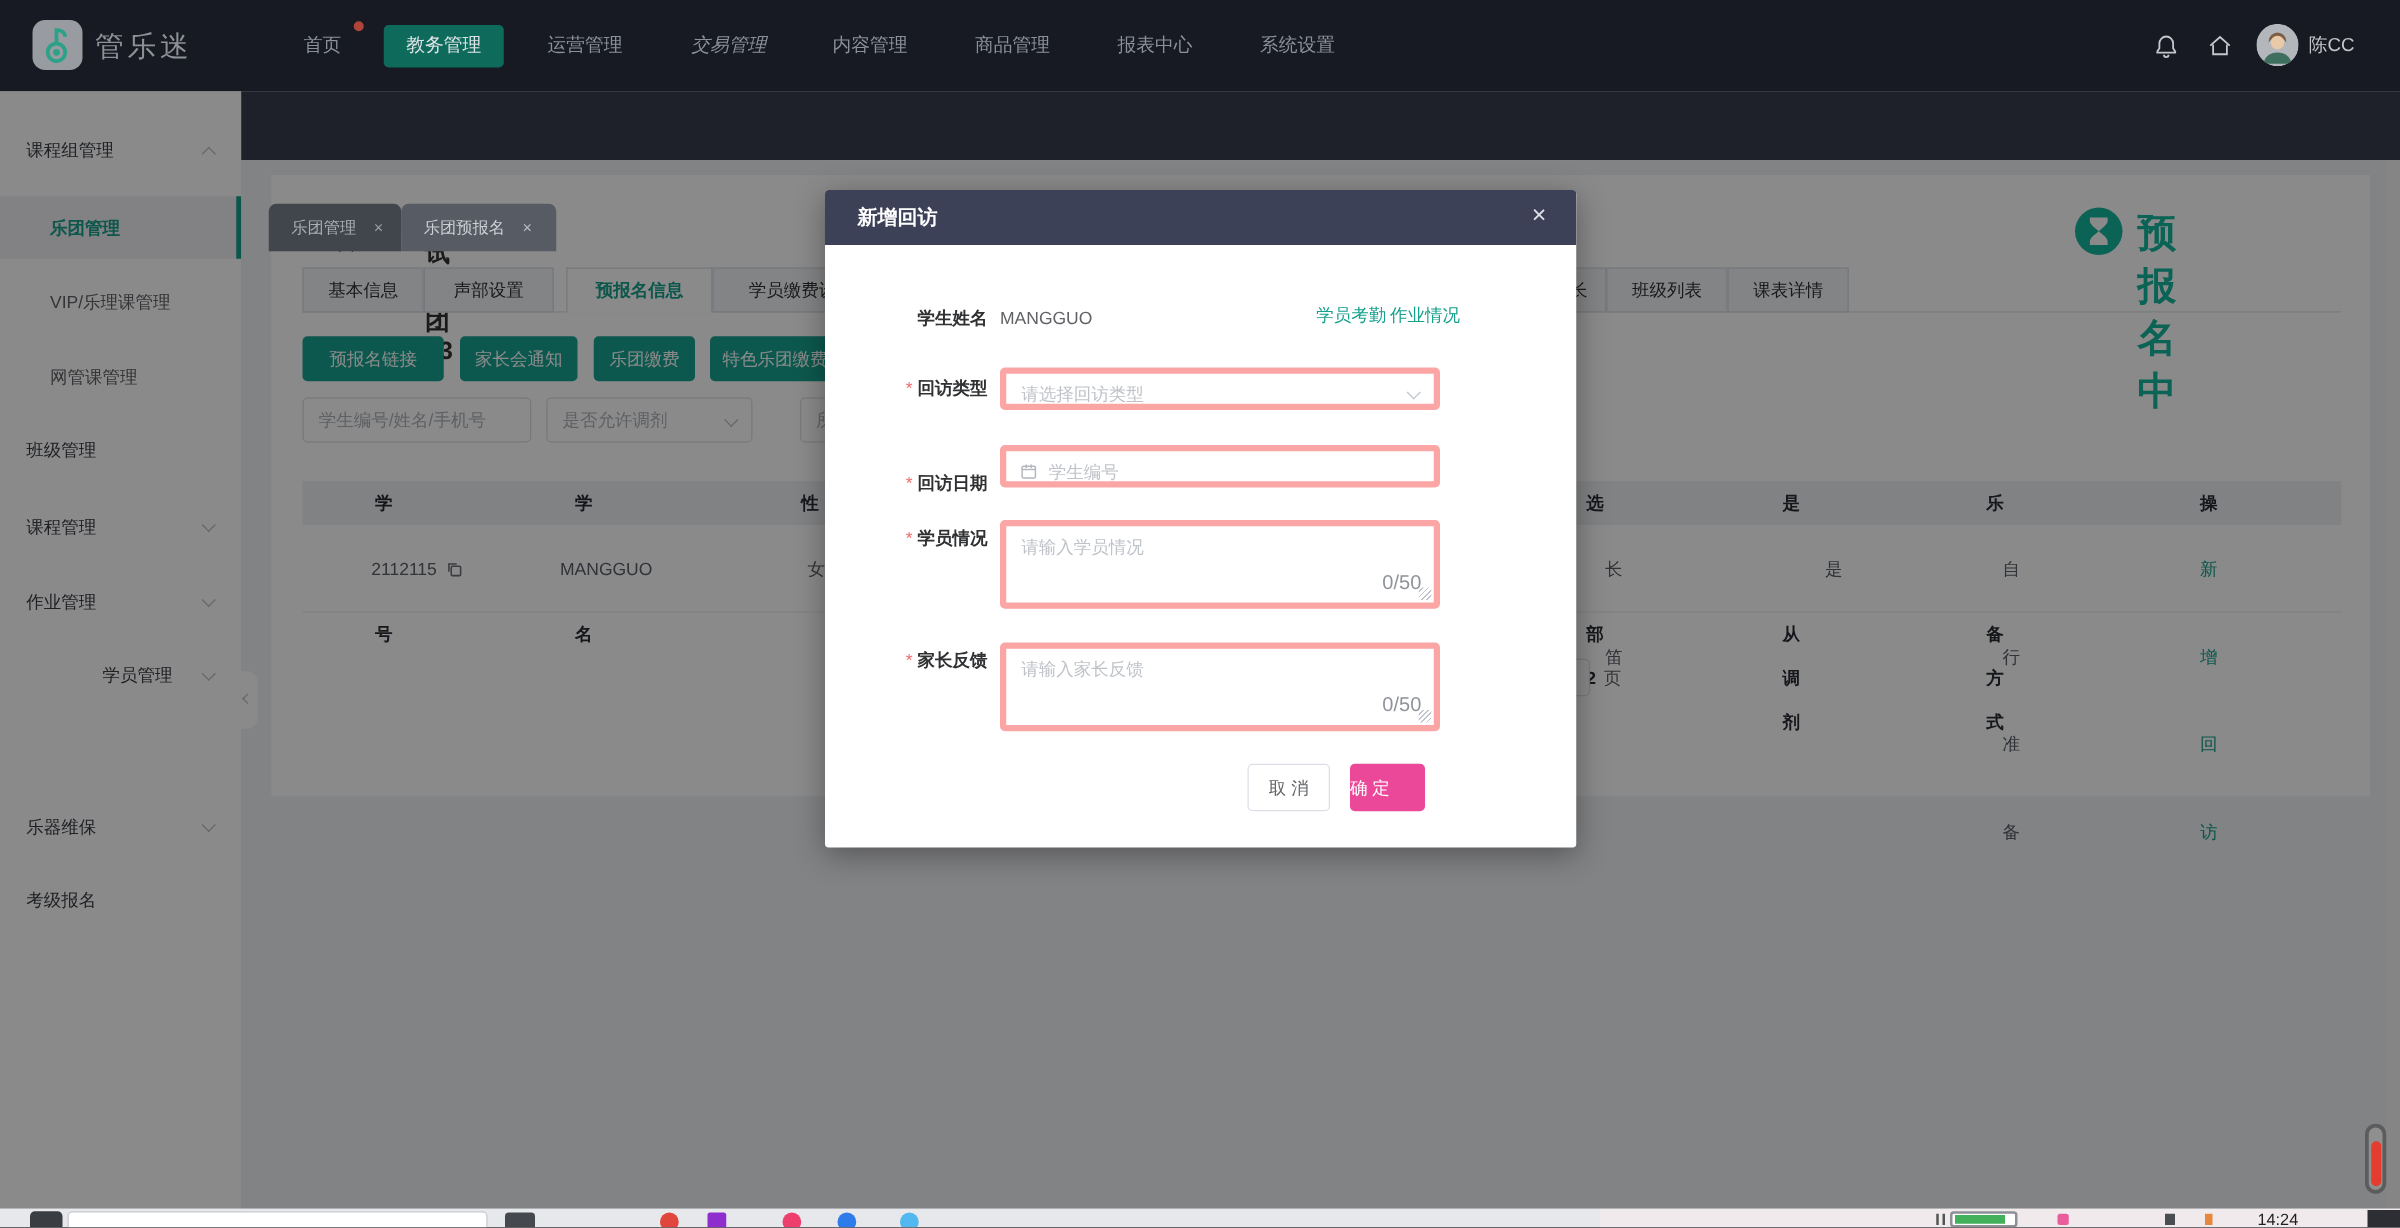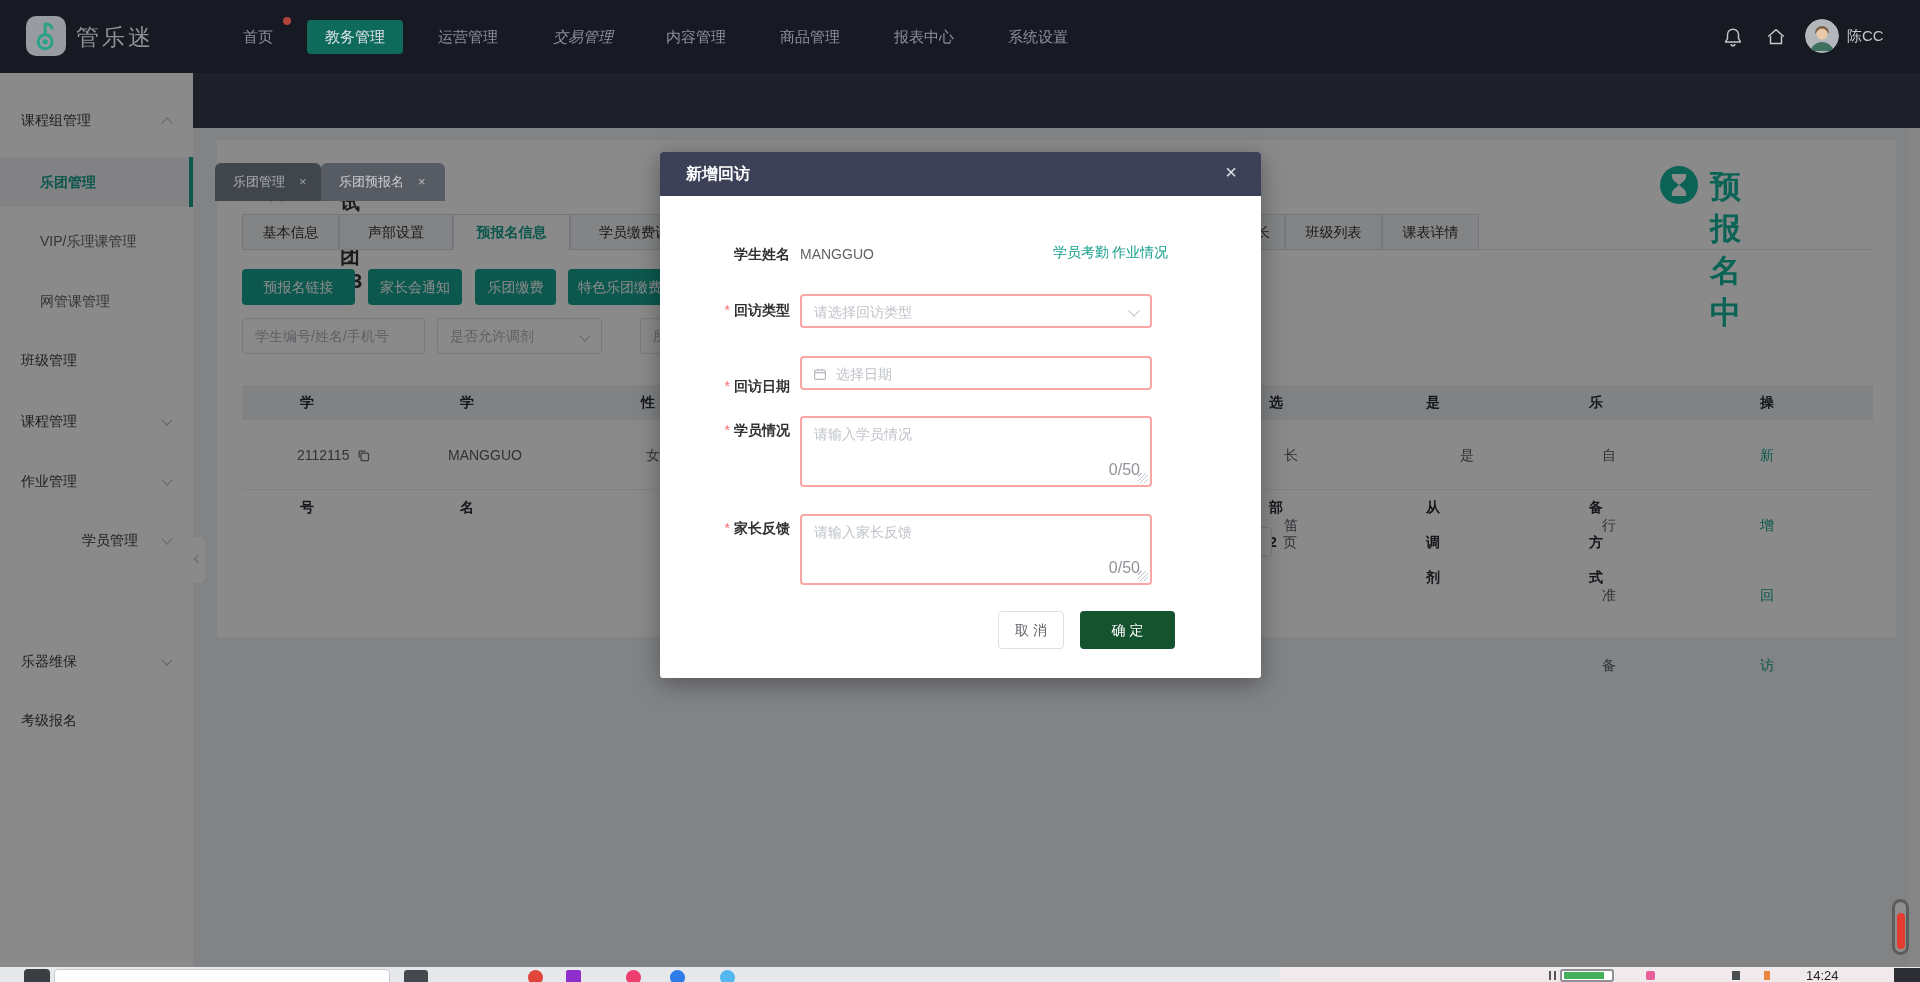--- a/index.html
+++ b/index.html
@@ -13,21 +13,21 @@
   .navitem{position:absolute;top:0;height:73px;line-height:73px;font-size:15px;color:#8b909a;text-align:center;cursor:pointer;}
   .sideitem{position:absolute;left:0;width:193px;height:50px;line-height:50px;font-size:14px;color:#3a3d44;cursor:pointer;}
   .ctab{position:absolute;top:214px;height:36px;line-height:35px;text-align:center;font-size:14px;color:#303133;background:#f3f4f6;border:1px solid #d8dce3;cursor:pointer;}
   .ctab.active{background:#fff;color:#17a08c;border-bottom:1px solid #fff;}
   .tealbtn{position:absolute;top:269px;height:36px;border-radius:4px;background:#18a390;color:#fff;font-size:14px;text-align:center;line-height:36px;cursor:pointer;}
   .filter{position:absolute;top:318px;height:36px;border:1px solid #dcdfe6;border-radius:4px;background:#fff;line-height:34px;font-size:14px;color:#aeb2ba;padding-left:12px;}
   .thead{position:absolute;top:385px;height:35px;line-height:35px;font-size:14px;font-weight:bold;color:#272b33;}
   .tcell{position:absolute;top:420px;height:70px;line-height:70px;font-size:14px;color:#5a5e66;}
   .mlabel{position:absolute;width:150px;text-align:right;font-size:14px;color:#303133;font-weight:bold;}
   .req{color:#f56c6c;margin-right:4px;font-weight:normal;}
-  .mctl{position:absolute;left:800px;width:352px;border:2px solid #fca5a5;border-radius:4px;background:#fff;}
+  .mctl{position:absolute;left:800px;width:352px;border:5px solid #fca5a5;border-radius:4px;background:#fff;}
   .counter{position:absolute;right:10px;bottom:6px;font-size:16px;color:#909399;}
   .resize{position:absolute;right:2px;bottom:2px;width:10px;height:10px;background:repeating-linear-gradient(135deg,transparent 0 2px,#c0c4cc 2px 3px);}
   .tstab{position:absolute;top:90px;height:38px;border-radius:6px 6px 0 0;font-size:13px;cursor:pointer;}
   .ico-x{font-size:13px;color:#9ba0a6;margin-left:14px;cursor:pointer;}
 </style>
 </head>
 <body>
 
 <div id="app">
 
@@ -89,21 +89,21 @@
       <svg width="38" height="38" viewBox="0 0 24 24">
           <path d="M7.5 5h9v1.6c0 1.8-1.7 3-3 4.1l-1.5 1.3 1.5 1.3c1.3 1.1 3 2.3 3 4.1V19h-9v-1.6c0-1.8 1.7-3 3-4.1l1.5-1.3L10.5 10.7c-1.3-1.1-3-2.3-3-4.1z" fill="#fff"></path>
         </svg>
     </span>
     <span class="abs" style="left:1710px;top:166px;font-size:31px;font-weight:bold;color:#16b89e;letter-spacing:2px;">预报名中</span>
   </div>
 
   <div class="abs" style="z-index:13;">
     <div class="abs" style="left:242px;top:249px;width:1631px;height:1px;background:#dfe3e8;"></div>
     <div class="ctab" style="left:242px;width:97px;"><span>基本信息</span></div>
-    <div class="ctab" style="left:339px;width:114px;"><span>声部设置</span></div>
+    <div class="ctab" style="left:339px;width:104px;"><span>声部设置</span></div>
     <div class="ctab active" style="left:453px;width:117px;font-weight:bold;"><span>预报名信息</span></div>
     <div class="ctab" style="left:570px;width:142px;"><span>学员缴费设置</span></div>
     <div class="ctab" style="left:1180px;width:105px;text-align:right;padding-right:14px;"><span>长</span></div>
     <div class="ctab" style="left:1285px;width:97px;"><span>班级列表</span></div>
     <div class="ctab" style="left:1382px;width:97px;"><span>课表详情</span></div>
   </div>
 
   <div class="abs" style="z-index:13;">
     <div class="tealbtn" style="left:242px;width:113px;"><span>预报名链接</span></div>
     <div class="tealbtn" style="left:368px;width:94px;"><span>家长会通知</span></div>
@@ -229,41 +229,41 @@
     </div>
 
     <span class="mlabel" style="left:-20px;top:212px;margin-top:14px;"><span class="req">*</span><span style="font-weight:bold;">回访日期</span></span>
     <div class="mctl" style="left:140px;top:204px;width:352px;height:34px;cursor:pointer;">
       <span class="abs" style="left:10px;top:8px;">
         <svg width="16" height="16" viewBox="0 0 24 24">
             <rect x="4" y="6" width="16" height="14" rx="1.5" fill="none" stroke="#b3b7be" stroke-width="1.8"></rect>
             <path d="M4 10h16M9 4v4M15 4v4" stroke="#b3b7be" stroke-width="1.8"></path>
           </svg>
       </span>
-      <span style="position:absolute;left:34px;top:8px;font-size:14px;color:#bfc3c9;">选择日期</span>
+      <span style="position:absolute;left:34px;top:8px;font-size:14px;color:#bfc3c9;">学生编号</span>
     </div>
 
     <span class="mlabel" style="left:-20px;top:270px;"><span class="req">*</span><span style="font-weight:bold;">学员情况</span></span>
     <div class="mctl" style="left:140px;top:264px;width:352px;height:71px;">
       <span style="position:absolute;left:12px;top:8px;font-size:14px;color:#bfc3c9;">请输入学员情况</span>
       <span class="counter">0/50</span>
       <span class="resize"></span>
     </div>
 
     <span class="mlabel" style="left:-20px;top:368px;"><span class="req">*</span><span style="font-weight:bold;">家长反馈</span></span>
     <div class="mctl" style="left:140px;top:362px;width:352px;height:71px;">
       <span style="position:absolute;left:12px;top:8px;font-size:14px;color:#bfc3c9;">请输入家长反馈</span>
       <span class="counter">0/50</span>
       <span class="resize"></span>
     </div>
 
     <div class="abs" style="left:338px;top:459px;width:66px;height:38px;border:1px solid #dcdfe6;border-radius:4px;background:#fff;color:#606266;font-size:14px;text-align:center;line-height:36px;cursor:pointer;">
       <span>取 消</span>
     </div>
-    <div class="abs" style="left:420px;top:459px;width:95px;height:38px;border-radius:4px;background:#14532d;color:#fff;font-size:14px;text-align:center;line-height:38px;cursor:pointer;">
+    <div class="abs" style="left:420px;top:459px;width:60px;height:38px;border-radius:4px;background:#ec4899;color:#fff;font-size:14px;line-height:38px;cursor:pointer;">
       <span>确 定</span>
     </div>
   </div>
 
   <div class="abs" style="left:1892px;top:899px;width:17px;height:56px;background:#8f8f8f;border:3px solid #5c5c5c;border-radius:9px;z-index:70;">
     <span class="abs" style="left:1.5px;bottom:3px;width:8px;height:36px;background:#e43c2e;border-radius:4px;"></span>
   </div>
 
   <div class="abs" style="left:0;top:967px;width:1920px;height:15px;background:#e6e8ec;overflow:hidden;z-index:80;">
     <span class="abs" style="left:24px;top:2px;width:26px;height:16px;border-radius:4px;background:#3a3d42;"></span>

